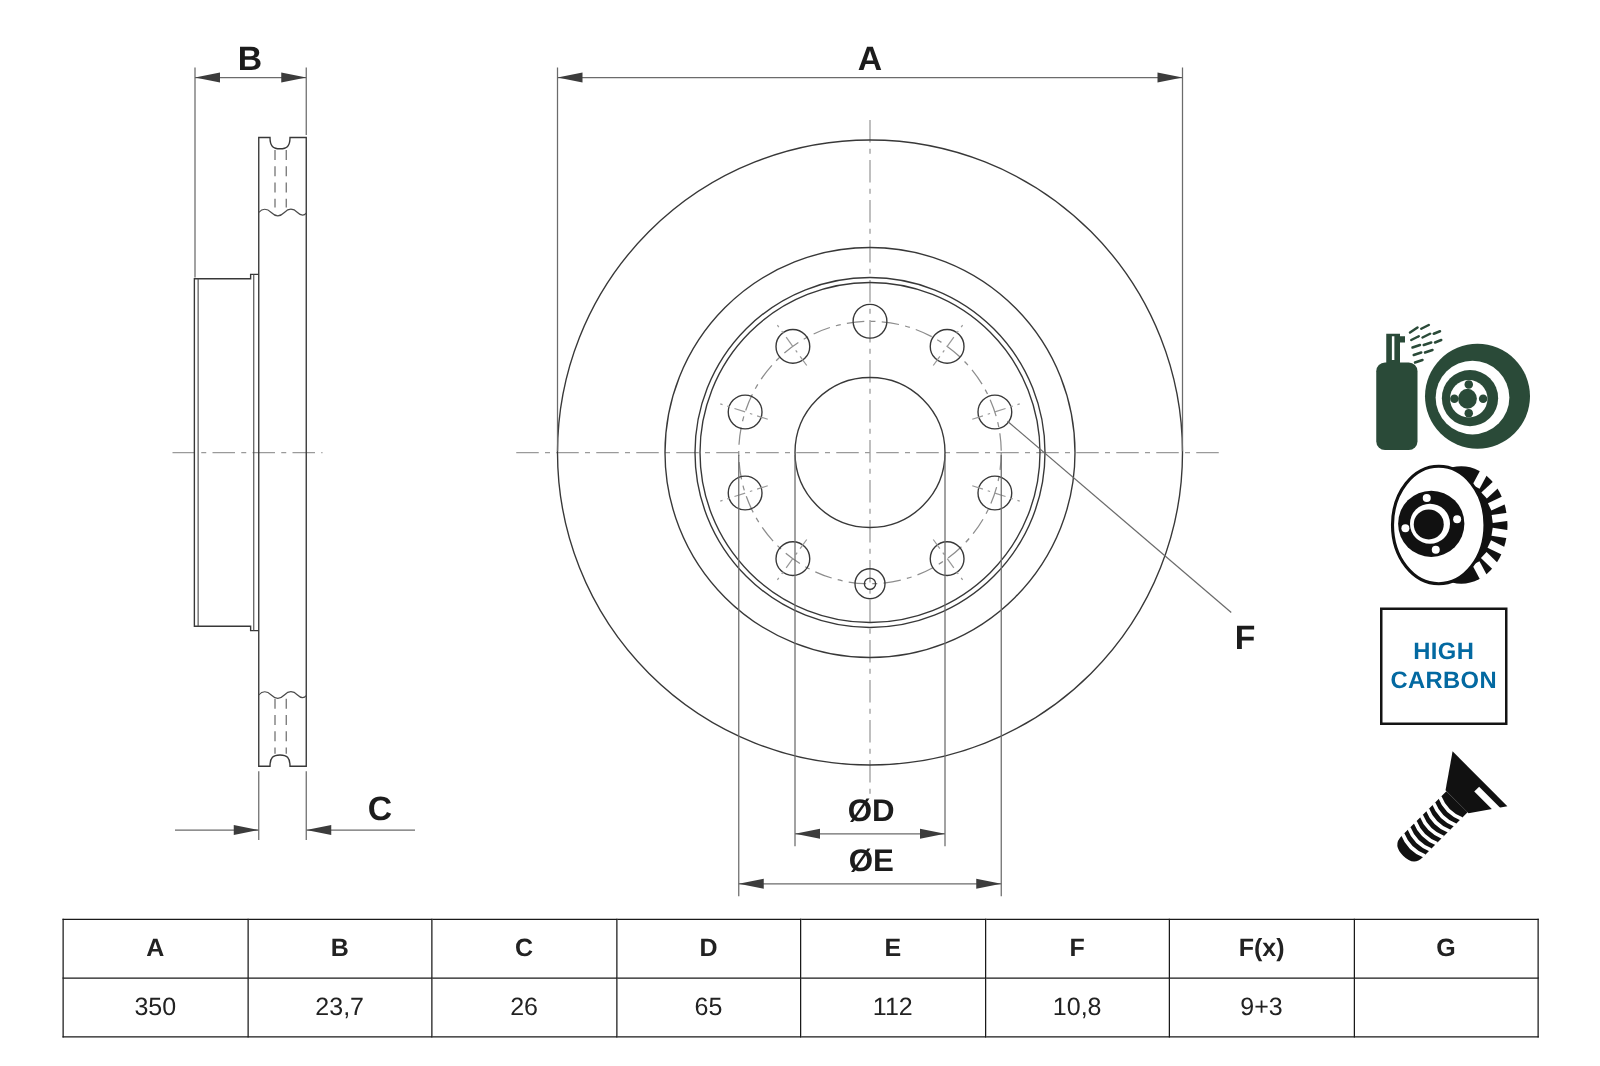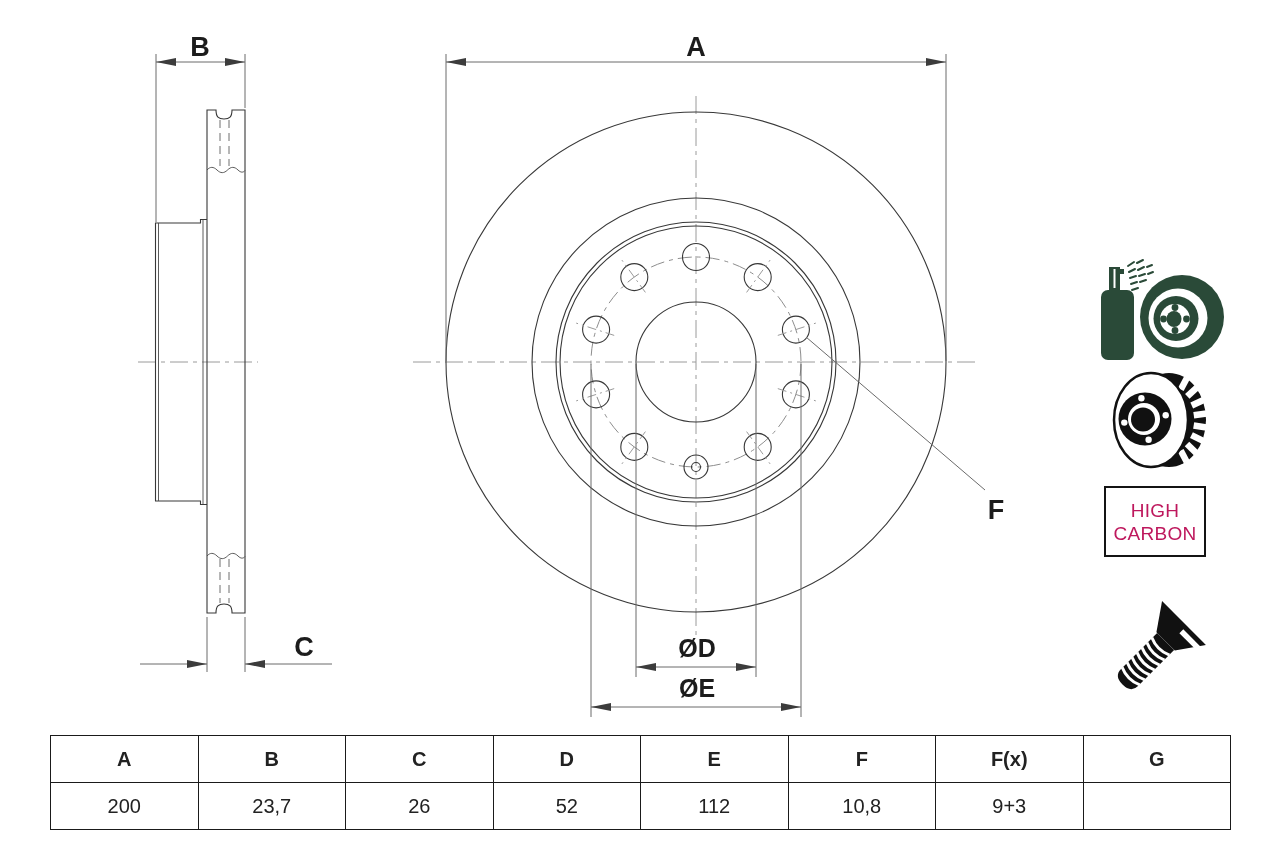--- a/index.html
+++ b/index.html
@@ -12,24 +12,24 @@
   .cl{stroke:#9a9a9a;stroke-width:1;fill:none;stroke-dasharray:18 5 4 5;}
   .bc{stroke:#8d8d8d;stroke-width:1;fill:none;stroke-dasharray:14 5 4 5;}
   .rm{stroke:#9a9a9a;stroke-width:1;fill:none;stroke-dasharray:9 4 2 4;}
   .vd{stroke:#6f6f6f;stroke-width:1;fill:none;stroke-dasharray:8 5;}
   .arrow{fill:#3c3c3c;stroke:none;}
   .dimlabel{fill:#1c1c1c;font-family:"Liberation Sans",sans-serif;font-size:27px;
             font-weight:600;text-anchor:middle;}
   .dimlabel-sm{fill:#1c1c1c;font-family:"Liberation Sans",sans-serif;font-size:25px;
             font-weight:600;text-anchor:middle;}
   .icon-svg{position:absolute;}
-  #high-carbon-badge{position:absolute;left:1104px;top:486px;width:102px;height:71px;
+  #high-carbon-badge{position:absolute;left:1104px;top:486px;width:102px;height:94px;
      border:2px solid #141414;box-sizing:border-box;display:flex;flex-direction:column;
      align-items:center;justify-content:center;text-align:center;
-     font-size:19px;font-weight:normal;line-height:23px;color:#be185d;letter-spacing:0.3px;}
+     font-size:19px;font-weight:bold;line-height:23px;color:#0369a1;letter-spacing:0.3px;}
   #spec-table{position:absolute;left:50px;top:735px;width:1181px;border-collapse:collapse;
      table-layout:fixed;}
   #spec-table th,#spec-table td{border:1px solid #1a1a1a;text-align:center;vertical-align:middle;
      height:46px;padding:0;color:#222222;}
   #spec-table th{font-size:20px;font-weight:bold;}
   #spec-table td{font-size:20px;font-weight:normal;}
 </style>
 </head>
 <body>
 
@@ -227,24 +227,24 @@
         <th>C</th>
         <th>D</th>
         <th>E</th>
         <th>F</th>
         <th>F(x)</th>
         <th>G</th>
       </tr>
     </thead>
     <tbody>
       <tr>
-        <td>200</td>
+        <td>350</td>
         <td>23,7</td>
         <td>26</td>
-        <td>52</td>
+        <td>65</td>
         <td>112</td>
         <td>10,8</td>
         <td>9+3</td>
         <td></td>
       </tr>
     </tbody>
   </table>
 
 </div>
 

